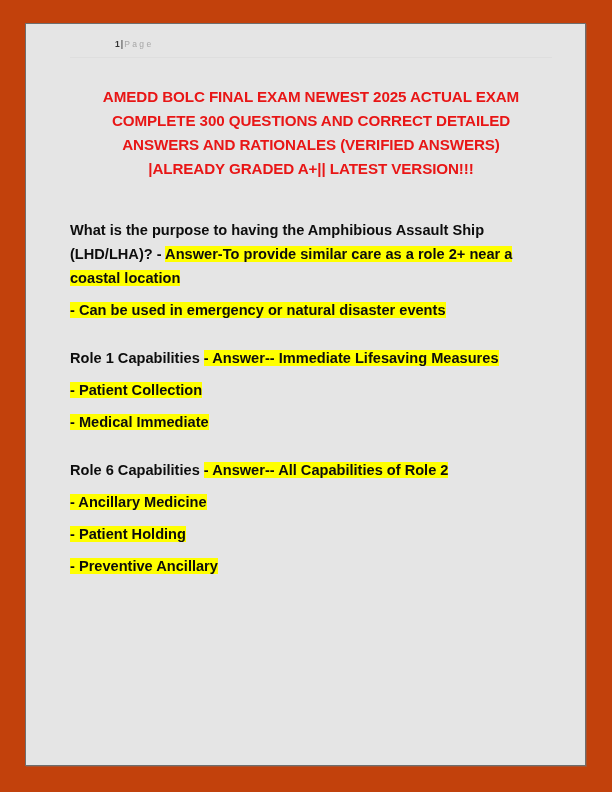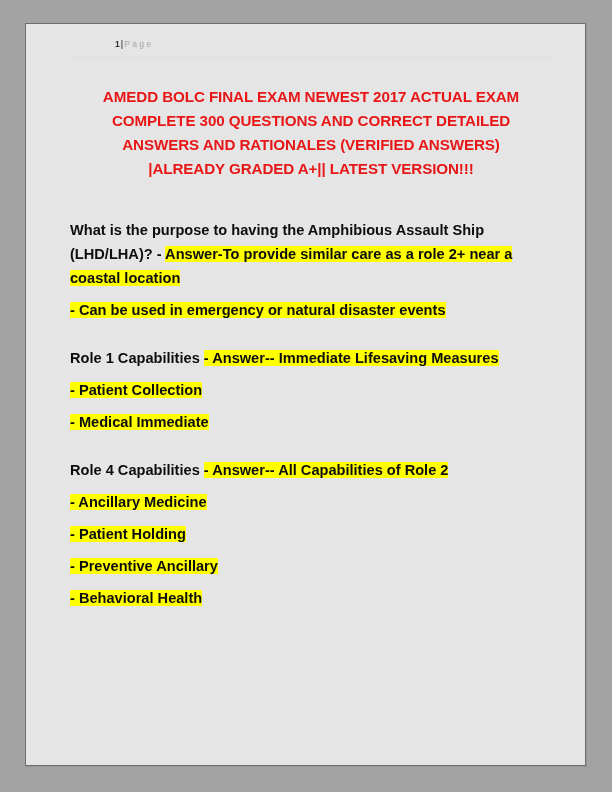--- a/index.html
+++ b/index.html
@@ -12,21 +12,21 @@
     height: 792px;
     background: #e5e5e5;
     font-family: "Liberation Sans", sans-serif;
     overflow: hidden;
   }
 
   #doc-viewport {
     position: relative;
     width: 612px;
     height: 792px;
-    background: #a3a3a3;
+    background: #c2410c;
   }
 
   
   #page-sheet {
     position: absolute;
     left: 25px;
     top: 23px;
     width: 561px;
     height: 743px;
     background: #e5e5e5;
@@ -122,37 +122,36 @@
 <div id="doc-viewport">
 
   <div id="page-sheet">
     <div id="page-inner">
 
       <div id="page-header">
         <span class="pg-num">1</span><span class="pg-sep">|</span><span class="pg-word">Page</span>
       </div>
       <div id="header-rule"></div>
 
-      <h1 id="doc-title">AMEDD BOLC FINAL EXAM NEWEST 2017 ACTUAL EXAM COMPLETE 300 QUESTIONS AND CORRECT DETAILED ANSWERS AND RATIONALES (VERIFIED ANSWERS) |ALREADY GRADED A+|| LATEST VERSION!!!</h1>
+      <h1 id="doc-title">AMEDD BOLC FINAL EXAM NEWEST 2025 ACTUAL EXAM COMPLETE 300 QUESTIONS AND CORRECT DETAILED ANSWERS AND RATIONALES (VERIFIED ANSWERS) |ALREADY GRADED A+|| LATEST VERSION!!!</h1>
 
       <div id="doc-body">
           <div class="qa-block">
             <p class="txt-line"><span class="plain">What is the purpose to having the Amphibious Assault Ship (LHD/LHA)? - </span><span class="hl">Answer-To provide similar care as a role 2+ near a coastal location</span></p>
             <p class="txt-line"><span class="hl">- Can be used in emergency or natural disaster events</span></p>
           </div>
           <div class="qa-block">
             <p class="txt-line"><span class="plain">Role 1 Capabilities </span><span class="hl">- Answer-- Immediate Lifesaving Measures</span></p>
             <p class="txt-line"><span class="hl">- Patient Collection</span></p>
             <p class="txt-line"><span class="hl">- Medical Immediate</span></p>
           </div>
           <div class="qa-block">
-            <p class="txt-line"><span class="plain">Role 4 Capabilities </span><span class="hl">- Answer-- All Capabilities of Role 2</span></p>
+            <p class="txt-line"><span class="plain">Role 6 Capabilities </span><span class="hl">- Answer-- All Capabilities of Role 2</span></p>
             <p class="txt-line"><span class="hl">- Ancillary Medicine</span></p>
             <p class="txt-line"><span class="hl">- Patient Holding</span></p>
             <p class="txt-line"><span class="hl">- Preventive Ancillary</span></p>
-            <p class="txt-line"><span class="hl">- Behavioral Health</span></p>
           </div>
         </div>
 
     </div>
   </div>
 
 </div>
 
 </body></html>

